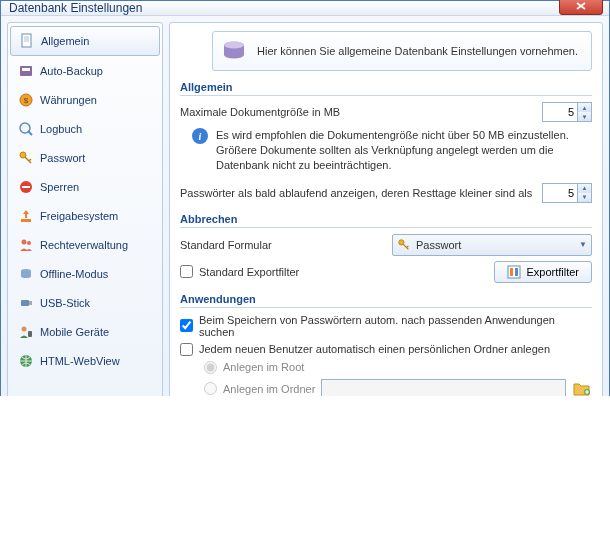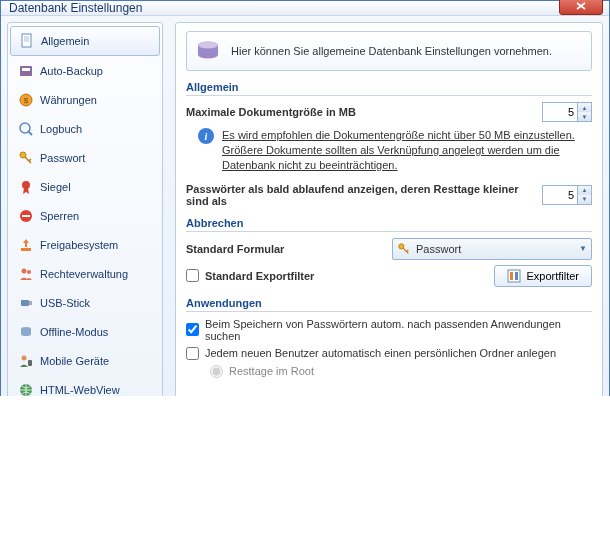--- a/index.html
+++ b/index.html
@@ -26,21 +26,21 @@
   color: #fff; text-align: center;
   display: flex; align-items: center; justify-content: center;
   margin-right: 6px; margin-top: -5px;
   font-weight: bold; font-size: 10px;
   cursor: pointer;
 }
 .body {
   flex: 1; display: flex;
   background: linear-gradient(to bottom, #f4f8fd, #eaf1fa);
   padding: 6px;
-  gap: 12px;
+  gap: 6px;
 }
 .sidebar {
   width: 156px;
   background: linear-gradient(to bottom, #fdfdfe, #eef4fb);
   border: 1px solid #b8cde6;
   border-radius: 3px;
   padding: 2px;
 }
 .side-item {
   display: flex; align-items: center; gap: 6px;
@@ -64,43 +64,44 @@
   overflow: auto;
   color: #333;
 }
 .banner {
   border: 1px solid #b8cde6;
   border-radius: 3px;
   padding: 8px;
   display: flex; align-items: center; gap: 10px;
   background: linear-gradient(to bottom, #fff, #f4f8fd);
   margin-bottom: 10px;
+  margin-left: 32px;
 }
 .banner-icon { width: 26px; height: 22px; }
 .section-title {
   color: #1a4d8f; font-weight: bold; font-size: 11px;
   border-bottom: 1px solid #c8d6e8;
   padding-bottom: 2px; margin: 10px 0 6px 0;
 }
 .row { display: flex; align-items: center; margin: 5px 0; gap: 6px; }
-.row-label { flex: 1; font-weight: bold; }
+.row-label { flex: 1; }
 .spinner {
   display: inline-flex; align-items: stretch;
   border: 1px solid #9ab3d4; height: 20px;
   background: #fff;
 }
 .spinner input {
   width: 34px; border: none; text-align: right; padding: 0 3px;
   font-size: 11px; outline: none;
 }
 .spinner .arrows { display: flex; flex-direction: column; width: 14px; border-left: 1px solid #9ab3d4; }
 .spinner .arr { flex:1; background: linear-gradient(#f0f5fc,#d8e4f2); display:flex; align-items:center; justify-content:center; font-size:6px; color:#4a6a9a; cursor:pointer; }
 .info-row { display: flex; gap: 8px; margin: 6px 0 10px 0; padding-left: 12px; }
 .info-icon { width:16px; height:16px; border-radius:50%; background:#3a7ed8; color:#fff; font-weight:bold; display:flex; align-items:center; justify-content:center; font-size:10px; flex-shrink:0; font-style: italic; font-family: Georgia, serif;}
-.info-text { color: #333; line-height: 1.35; text-decoration: underline; }
+.info-text { color: #333; line-height: 1.35; }
 .combo {
   display:flex; align-items:center;
   background: linear-gradient(#f6f9fd,#e2ebf6);
   border: 1px solid #9ab3d4; border-radius: 2px;
   height: 22px; padding: 0 4px; gap:5px; cursor:pointer;
   min-width: 190px;
 }
 .combo .chev { margin-left:auto; font-size:8px; color:#4a6a9a; }
 .btn {
   background: linear-gradient(#fdfdfe,#e6eefa);
@@ -171,27 +172,20 @@
       </div>
       <div class="side-item">
         <svg class="side-icon" viewBox="0 0 16 16">
             <circle cx="5" cy="5" r="3" fill="#f0b030" stroke="#c08010"></circle>
             <path d="M7 7 L13 13 M11 11 L13 9" stroke="#c08010" stroke-width="1.5"></path>
           </svg>
         <span>Passwort</span>
       </div>
       <div class="side-item">
         <svg class="side-icon" viewBox="0 0 16 16">
-            <circle cx="8" cy="6" r="4" fill="#d84030"></circle>
-            <path d="M6 9 L5 15 L8 13 L11 15 L10 9" fill="#d84030"></path>
-          </svg>
-        <span>Siegel</span>
-      </div>
-      <div class="side-item">
-        <svg class="side-icon" viewBox="0 0 16 16">
             <circle cx="8" cy="8" r="6" fill="#e04030"></circle>
             <rect x="4" y="7" width="8" height="2" fill="#fff"></rect>
           </svg>
         <span>Sperren</span>
       </div>
       <div class="side-item">
         <svg class="side-icon" viewBox="0 0 16 16">
             <path d="M8 2 L11 6 L9 6 L9 10 L7 10 L7 6 L5 6 Z" fill="#f08030"></path>
             <rect x="3" y="11" width="10" height="3" fill="#f08030"></rect>
           </svg>
@@ -201,31 +195,31 @@
         <svg class="side-icon" viewBox="0 0 16 16">
             <circle cx="6" cy="5" r="2.5" fill="#e07050"></circle>
             <circle cx="11" cy="6" r="2" fill="#e07050"></circle>
             <path d="M2 14 Q6 9 10 14 Z" fill="#e07050"></path>
             <path d="M8 14 Q11 10 14 14 Z" fill="#e07050"></path>
           </svg>
         <span>Rechteverwaltung</span>
       </div>
       <div class="side-item">
         <svg class="side-icon" viewBox="0 0 16 16">
+            <ellipse cx="8" cy="5" rx="5" ry="2" fill="#8aa8d0"></ellipse>
+            <path d="M3 5 v5 a5 2 0 0 0 10 0 v-5" fill="#8aa8d0"></path>
+          </svg>
+        <span>Offline-Modus</span>
+      </div>
+      <div class="side-item">
+        <svg class="side-icon" viewBox="0 0 16 16">
             <rect x="3" y="5" width="8" height="6" fill="#6a8db8" rx="1"></rect>
             <rect x="11" y="6" width="3" height="4" fill="#aaa"></rect>
           </svg>
         <span>USB-Stick</span>
-      </div>
-      <div class="side-item">
-        <svg class="side-icon" viewBox="0 0 16 16">
-            <ellipse cx="8" cy="5" rx="5" ry="2" fill="#8aa8d0"></ellipse>
-            <path d="M3 5 v5 a5 2 0 0 0 10 0 v-5" fill="#8aa8d0"></path>
-          </svg>
-        <span>Offline-Modus</span>
       </div>
       <div class="side-item">
         <svg class="side-icon" viewBox="0 0 16 16">
             <circle cx="6" cy="5" r="2.5" fill="#e09050"></circle>
             <path d="M2 14 Q6 9 10 14 Z" fill="#5a8050"></path>
             <rect x="10" y="7" width="4" height="6" fill="#666" rx="1"></rect>
           </svg>
         <span>Mobile Geräte</span>
       </div>
       <div class="side-item">
@@ -304,21 +298,33 @@
         <input type="checkbox" class="checkbox" checked="" style="">
         <span>Beim Speichern von Passwörtern autom. nach passenden Anwendungen suchen</span>
       </div>
 
       <div class="row">
         <input type="checkbox" class="checkbox" style="">
         <span>Jedem neuen Benutzer automatisch einen persönlichen Ordner anlegen</span>
       </div>
       <div class="row sub-indent">
         <input type="radio" name="ord" checked="" disabled="" style="">
-        <span class="disabled-text">Resttage im Root</span>
+        <span class="disabled-text">Anlegen im Root</span>
+      </div>
+      <div class="row sub-indent">
+        <input type="radio" name="ord" disabled="" style="">
+        <span class="disabled-text">Anlegen im Ordner</span>
+        <input type="text" class="ordner" disabled="" value="" style="">
+        <div class="folder-icon-btn">
+          <svg width="18" height="16" viewBox="0 0 18 16">
+              <path d="M1 3 h5 l2 2 h8 v9 h-15 z" fill="#f0c050" stroke="#c09020"></path>
+              <circle cx="14" cy="11" r="3" fill="#6ab04a"></circle>
+              <path d="M14 9 v4 M12 11 h4" stroke="#fff" stroke-width="1.2"></path>
+            </svg>
+        </div>
       </div>
     </div>
   </div>
 
   <div class="footer">
     <button class="btn">
         <span>Speichern</span>
       </button>
     <button class="btn">
         <span>Abbrechen</span>

